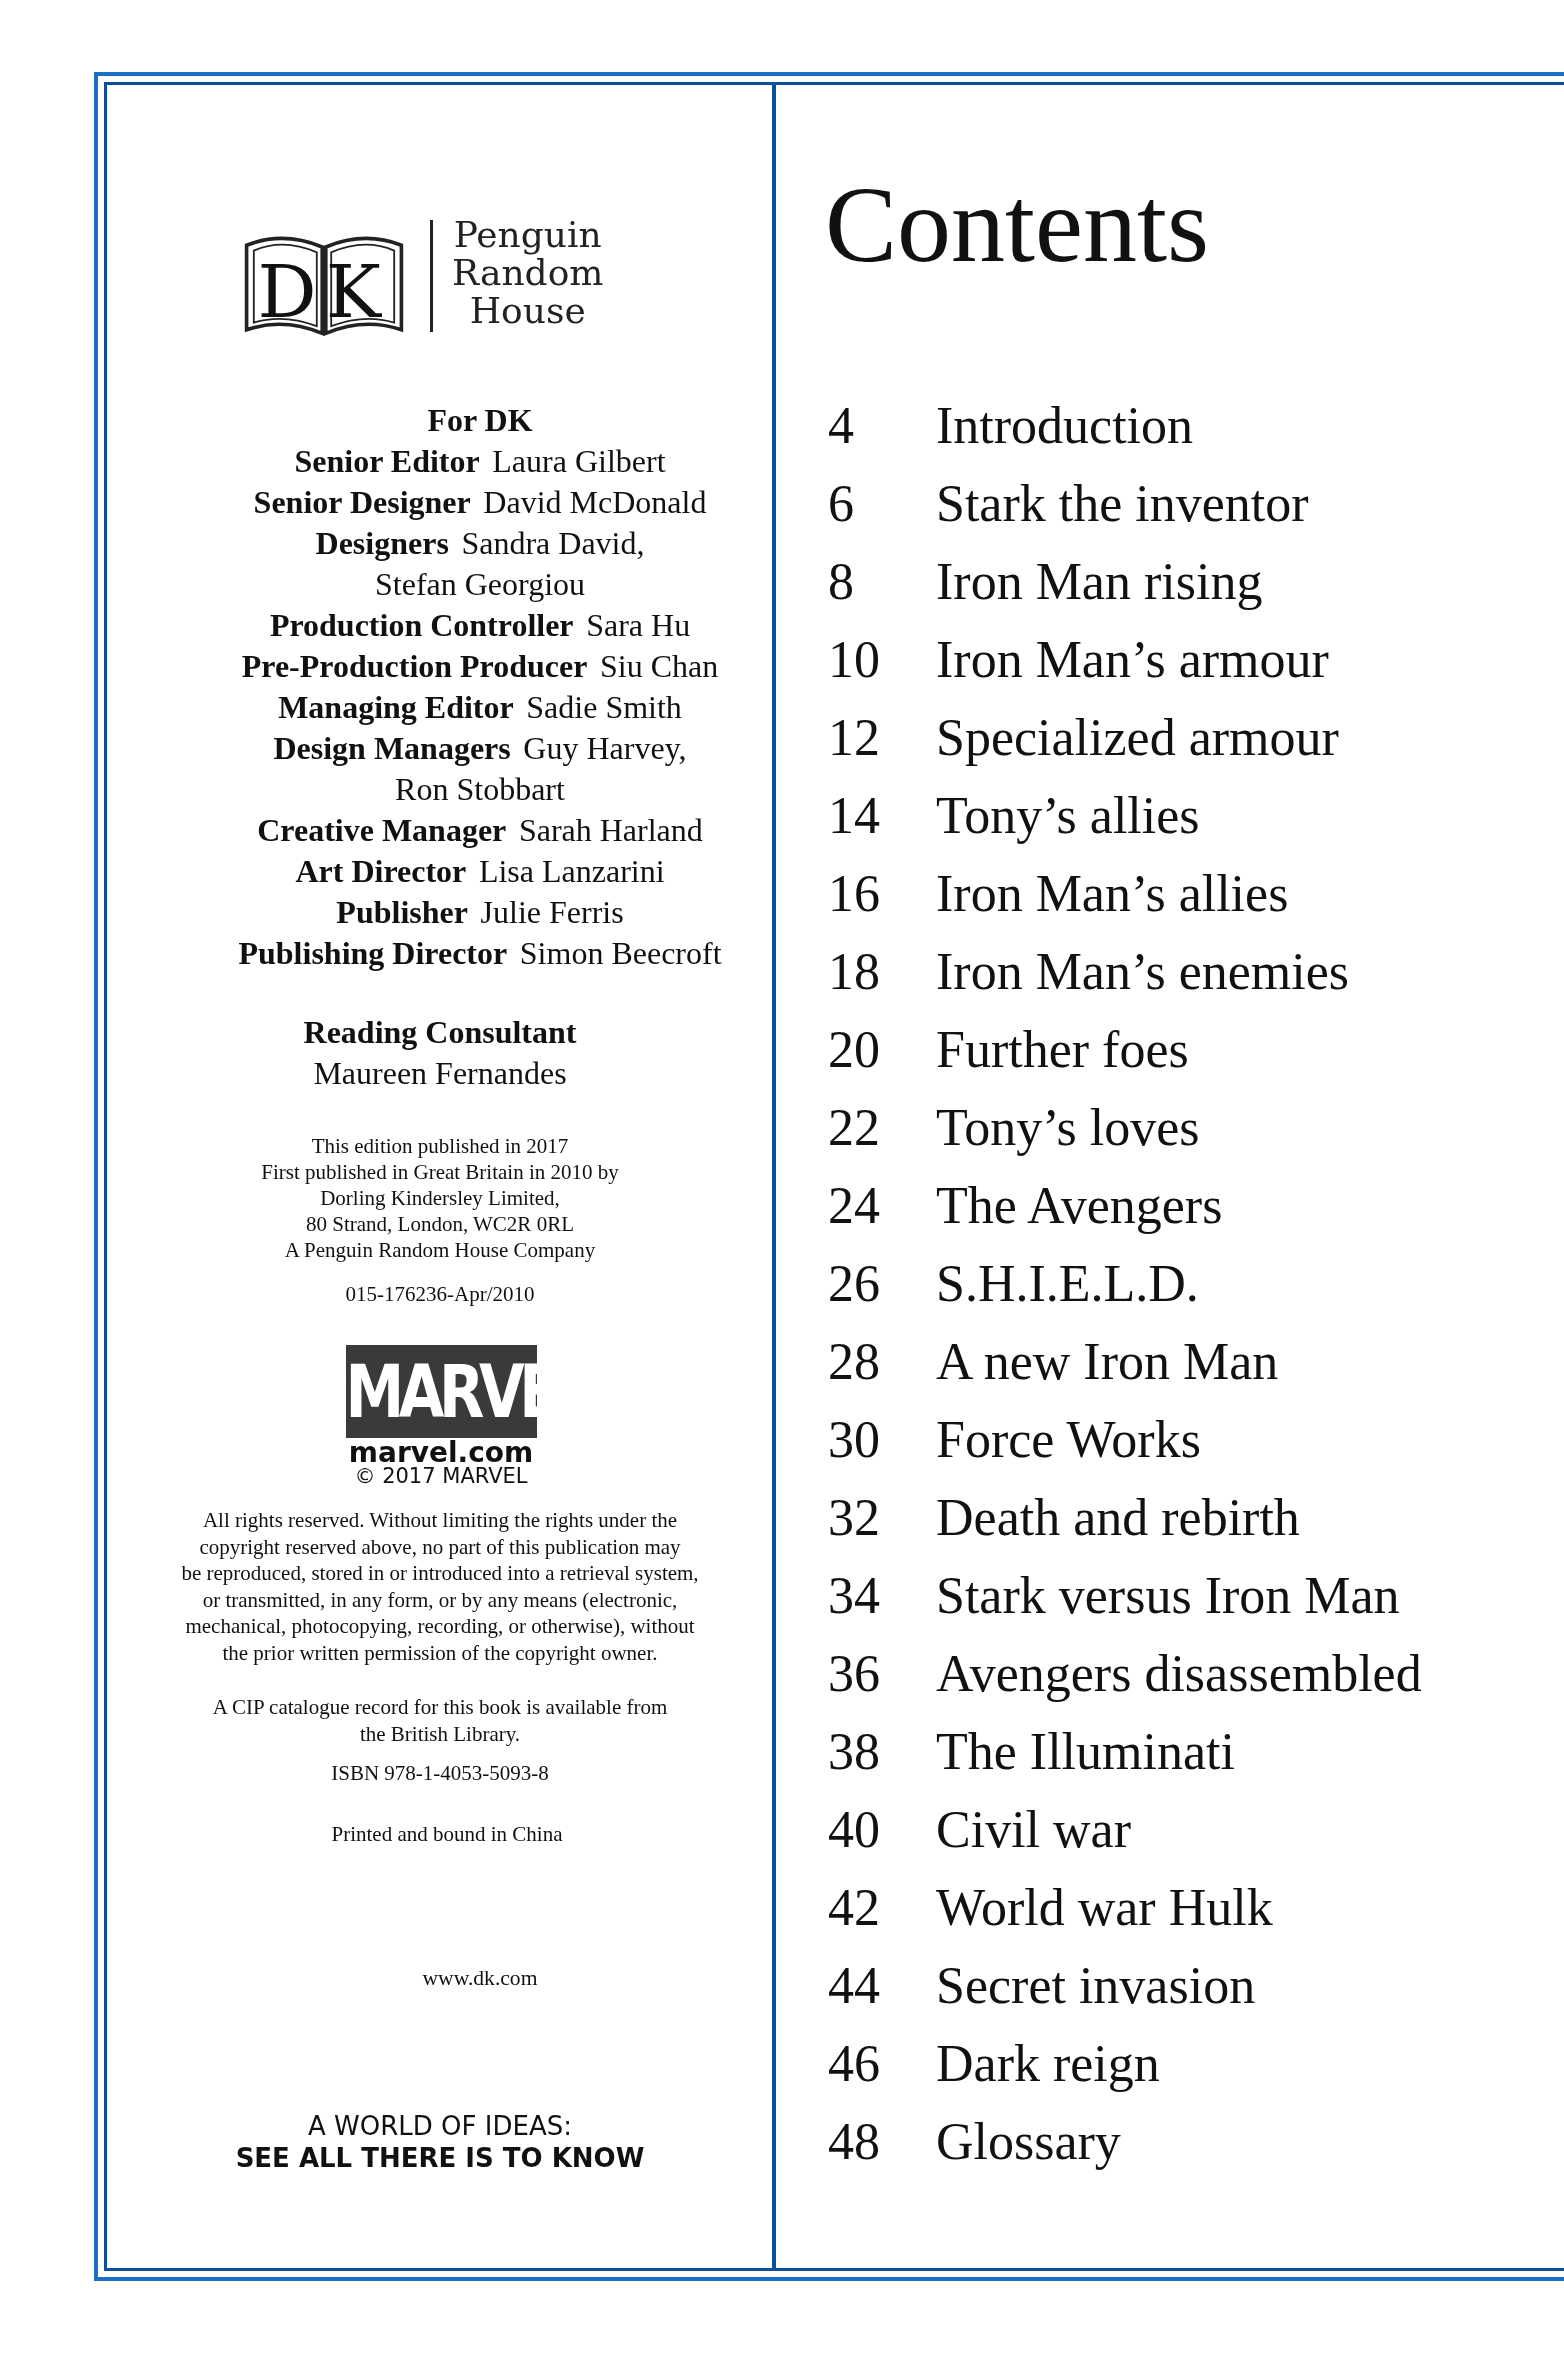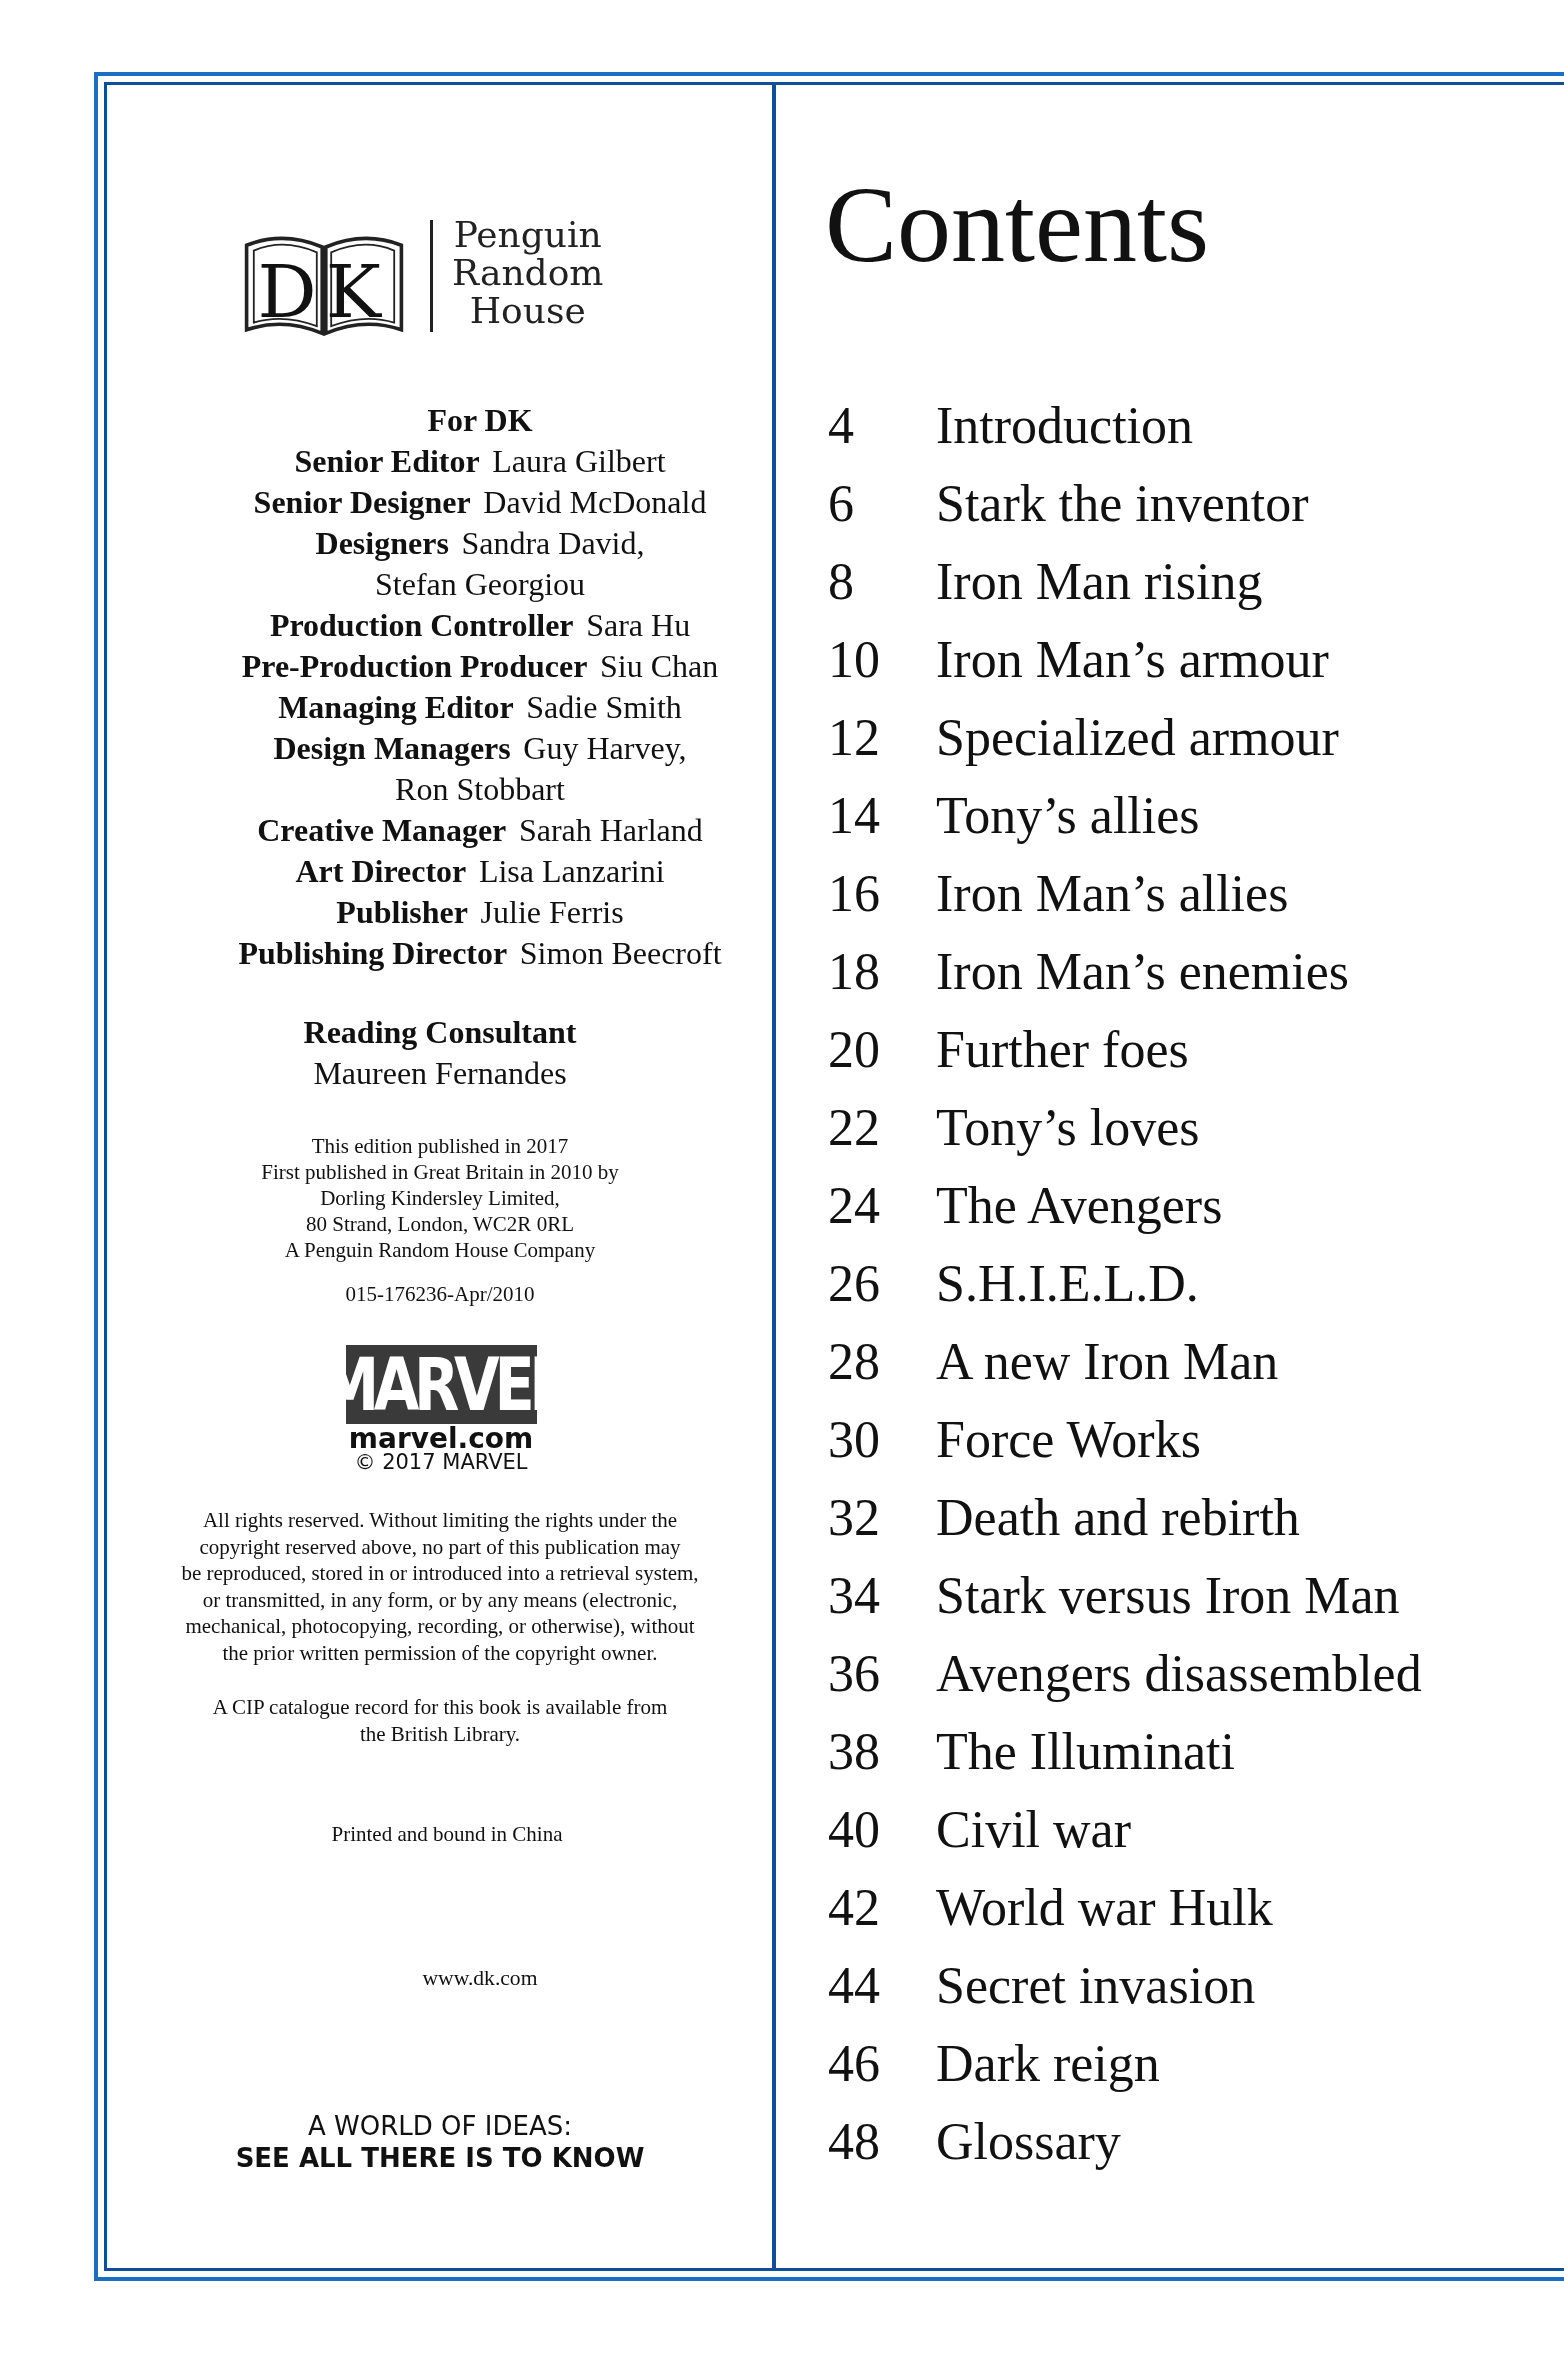--- a/index.html
+++ b/index.html
@@ -28,21 +28,21 @@
   .credits .role { font-weight:bold; }
   .credits .name { margin-left:12.6px; }
 
   .consultant { position:absolute; left:0; top:927px; width:664px; font-family:"Liberation Serif", serif; font-size:32px; line-height:41px; }
   .consultant .role { font-weight:bold; }
 
   .pubinfo { position:absolute; left:0; top:1048px; width:664px; font-family:"Liberation Serif", serif; font-size:21px; line-height:26px; }
   .code { position:absolute; left:0; top:1197px; width:664px; font-family:"Liberation Serif", serif; font-size:21px; }
 
   .marvel { position:absolute; left:234px; top:1260px; width:198px; }
-  .marvel-box { margin:0 auto; width:191px; height:79px; background:#3a3a3a; display:flex; align-items:center; justify-content:center; }
+  .marvel-box { margin:0 auto; width:191px; height:93px; background:#3a3a3a; display:flex; align-items:center; justify-content:flex-start; }
   .marvel-box span { font-family:"DejaVu Sans", sans-serif; font-weight:bold; font-size:59px; color:#fff; letter-spacing:-5.4px; transform:scaleY(1.25); display:inline-block; }
   .marvel-url { font-family:"DejaVu Sans", sans-serif; font-weight:bold; font-size:28px; line-height:25px; margin-top:1.8px; }
   .marvel-copy { font-family:"DejaVu Sans", sans-serif; font-size:21px; line-height:23.4px; }
 
   .rights { position:absolute; left:0; top:1422px; width:664px; font-family:"Liberation Serif", serif; font-size:21px; line-height:26.5px; }
   .cip { position:absolute; left:0; top:1609px; width:664px; font-family:"Liberation Serif", serif; font-size:21px; line-height:26.5px; }
   .isbn { position:absolute; left:0; top:1676px; width:664px; font-family:"Liberation Serif", serif; font-size:21px; }
   .printed { position:absolute; left:4px; top:1737px; width:670px; font-family:"Liberation Serif", serif; font-size:21px; }
   .web { position:absolute; left:0; top:1881px; width:664px; font-family:"Liberation Serif", serif; font-size:21.6px;margin-left:40px; }
   .slogan { position:absolute; left:0; top:2025px; width:664px; font-family:"DejaVu Sans", sans-serif; font-size:26px; line-height:32px; }
@@ -126,20 +126,21 @@
     <div>or transmitted, in any form, or by any means (electronic,</div>
     <div>mechanical, photocopying, recording, or otherwise), without</div>
     <div>the prior written permission of the copyright owner.</div>
   </div>
 
   <div class="cip">
     <div>A CIP catalogue record for this book is available from</div>
     <div>the British Library.</div>
   </div>
 
+  <div class="isbn">ISBN 978-1-4053-5093-8</div>
   <div class="printed">Printed and bound in China</div>
   <div class="web">www.dk.com</div>
 
   <div class="slogan">
     <div>A WORLD OF IDEAS:</div>
     <div class="l2">SEE ALL THERE IS TO KNOW</div>
   </div>
 </div>
 
 <div class="right-page">

